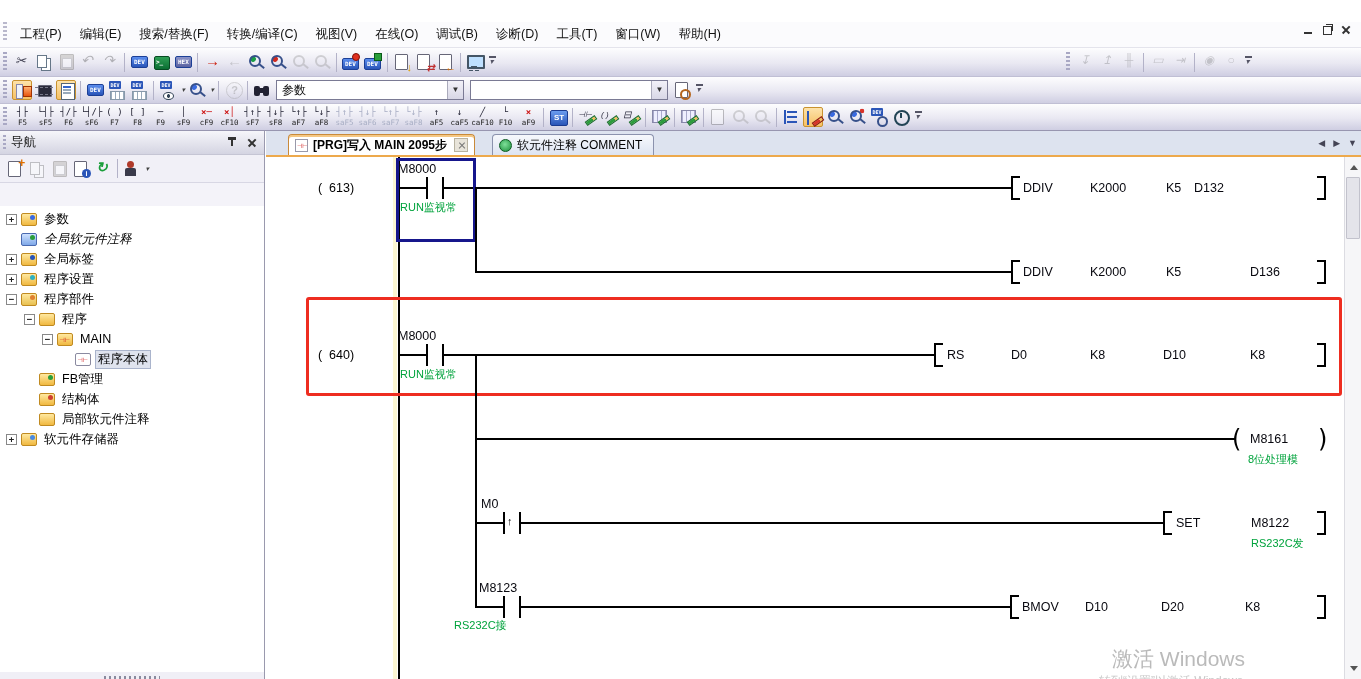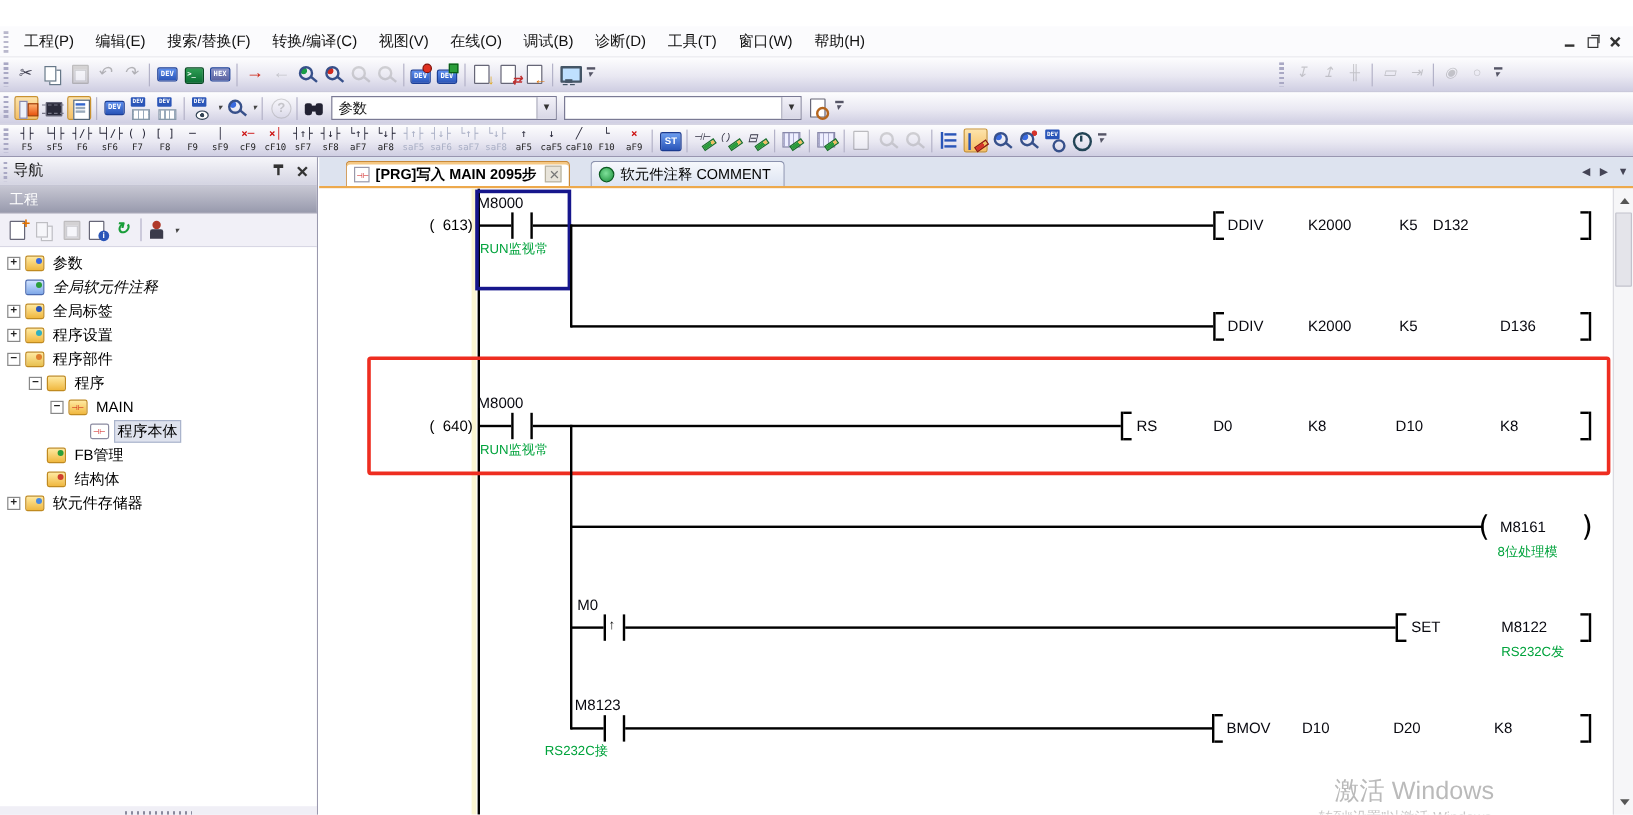--- a/index.html
+++ b/index.html
@@ -13,21 +13,21 @@
 .title-text{font-size:12px;color:#111;white-space:nowrap}
 .winbtns{margin-left:auto;display:flex;height:22px}
 .wbtn{width:45px;height:22px;position:relative;cursor:default}
 .wbtn.min::before{content:"";position:absolute;left:16px;top:11px;width:12px;height:1.5px;background:#222}
 .wbtn.res::before{content:"";position:absolute;left:17px;top:7px;width:9px;height:9px;border:1.2px solid #222;background:#fff}
 .wbtn.res::after{content:"";position:absolute;left:20px;top:4px;width:9px;height:9px;border:1.2px solid #222;border-left:none;border-bottom:none}
 .wbtn.cls::before,.wbtn.cls::after{content:"";position:absolute;left:16px;top:10.5px;width:14px;height:1.4px;background:#222}
 .wbtn.cls::before{transform:rotate(45deg)}.wbtn.cls::after{transform:rotate(-45deg)}
 
 
-.menubar{position:absolute;left:0;top:22px;width:1361px;height:26px;background:#fbfbfd;display:flex;align-items:center;border-bottom:1px solid #e4e4ec}
+.menubar{position:absolute;left:0;top:22px;width:1361px;height:26px;background:#fbfbfd;display:flex;align-items:flex-start;border-bottom:1px solid #e4e4ec}
 .mgrip{width:4px;height:18px;margin:0 4px 0 3px;background:repeating-linear-gradient(180deg,#b9b8cc 0 2px,transparent 2px 4px)}
 .mi{font-size:12.5px;color:#111;padding:4px 9px;white-space:nowrap}
 .mdibtns{margin-left:auto;display:flex;align-items:center;padding-right:6px}
 .mdib{width:17px;height:15px;position:relative;margin-left:2px}
 .mdib.min::before{content:"";position:absolute;left:4px;top:10px;width:8px;height:2px;background:#333}
 .mdib.res::before{content:"";position:absolute;left:4px;top:4px;width:7px;height:7px;border:1.3px solid #333}
 .mdib.res::after{content:"";position:absolute;left:7px;top:2px;width:6px;height:6px;border:1.3px solid #333;border-left:none;border-bottom:none}
 .mdib.cls::before,.mdib.cls::after{content:"";position:absolute;left:3px;top:6.5px;width:10px;height:1.5px;background:#333}
 .mdib.cls::before{transform:rotate(45deg)}.mdib.cls::after{transform:rotate(-45deg)}
 
@@ -186,21 +186,21 @@
 .vsb .dn{bottom:2px}.vsb .dn::before{border-top:5px solid #555}
 .vsb .thumb{position:absolute;left:1px;top:20px;width:14px;height:62px;background:#e4e4ea;border:1px solid #c2c2cc;border-radius:1px}
 
 
 .hl{position:absolute;height:2px;background:#000}
 .vl{position:absolute;width:2px;background:#000}
 .rail-strip{position:absolute;background:#fbf6d2}
 .dev{position:absolute;font-size:12.5px;color:#08080f;white-space:nowrap}
 .dev.ctr{text-align:left}
 .cmt{position:absolute;font-size:11px;color:#00A33C;white-space:nowrap;overflow:hidden}
-.stepnum{position:absolute;font-size:12.5px;color:#000;text-align:right;white-space:pre}
+.stepnum{position:absolute;font-size:12.5px;color:#000;white-space:pre}
 .cbar{position:absolute;width:2px;height:22px;background:#000}
 .edgearrow{position:absolute;font-size:11px;color:#000;font-weight:bold}
 .bk{position:absolute;width:8px;height:24px}
 .bk.l{border-left:2px solid #000}
 .bk.l::before{content:"";position:absolute;left:0;top:0;width:7px;height:2px;background:#000}
 .bk.l::after{content:"";position:absolute;left:0;bottom:0;width:7px;height:2px;background:#000}
 .bk.r{border-right:2px solid #000}
 .bk.r::before{content:"";position:absolute;right:0;top:0;width:7px;height:2px;background:#000}
 .bk.r::after{content:"";position:absolute;right:0;bottom:0;width:7px;height:2px;background:#000}
 .paren{position:absolute;font-size:24px;font-weight:400;color:#000;line-height:24px;font-family:"DejaVu Sans",sans-serif}
@@ -443,23 +443,20 @@
 
   <div class="navpanel">
     <div class="navhdr">
       <div class="nh-grip"></div>
       <span class="nh-title">导航</span>
       <div class="nh-btns">
         <div class="pin"></div>
         <div class="nclose"></div>
       </div>
     </div>
-    <div class="navsec">
-      <span>工程</span>
-    </div>
     <div class="ntb">
       <div id="ntb-icons" class="tgroup">
           <i class="ti g-newdoc"></i>
           <i class="ti g-copy dis"></i>
           <i class="ti g-paste dis"></i>
           <i class="ti g-sort"></i>
           <i class="ti g-refresh"></i>
           <i class="tsep"></i>
           <i class="ti g-filter dd">
             <span class="ddarrow">▾</span>
@@ -509,20 +506,25 @@
         </div>
         <div class="trow" style="padding-left: 24px;">
           <span class="exp hid"></span>
           <span class="tic tic-fb"></span>
           <span class="tlbl">FB管理</span>
         </div>
         <div class="trow" style="padding-left: 24px;">
           <span class="exp hid"></span>
           <span class="tic tic-struct"></span>
           <span class="tlbl">结构体</span>
+        </div>
+        <div class="trow" style="padding-left: 24px;">
+          <span class="exp hid"></span>
+          <span class="tic tic-folder"></span>
+          <span class="tlbl">局部软元件注释</span>
         </div>
         <div class="trow" style="padding-left: 6px;">
           <span class="exp">+</span>
           <span class="tic tic-devmem"></span>
           <span class="tlbl">软元件存储器</span>
         </div>
       </div>
     <div class="splitdots"></div>
 
   </div>

